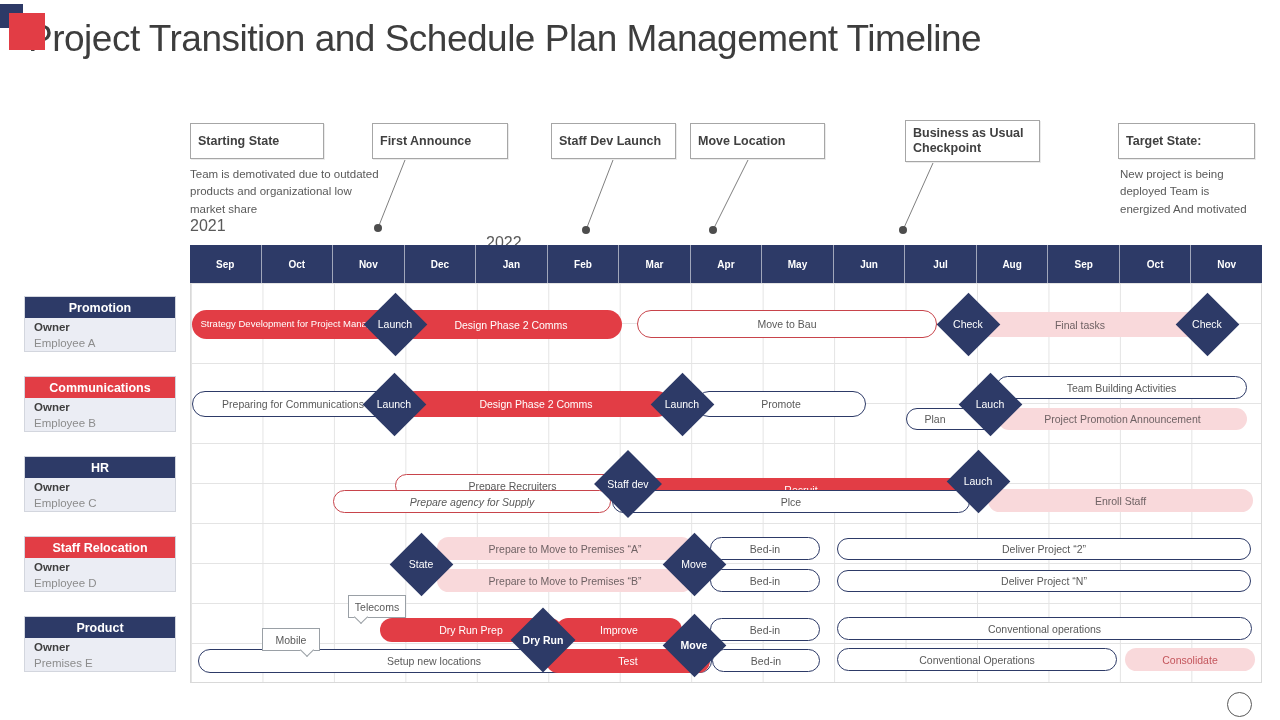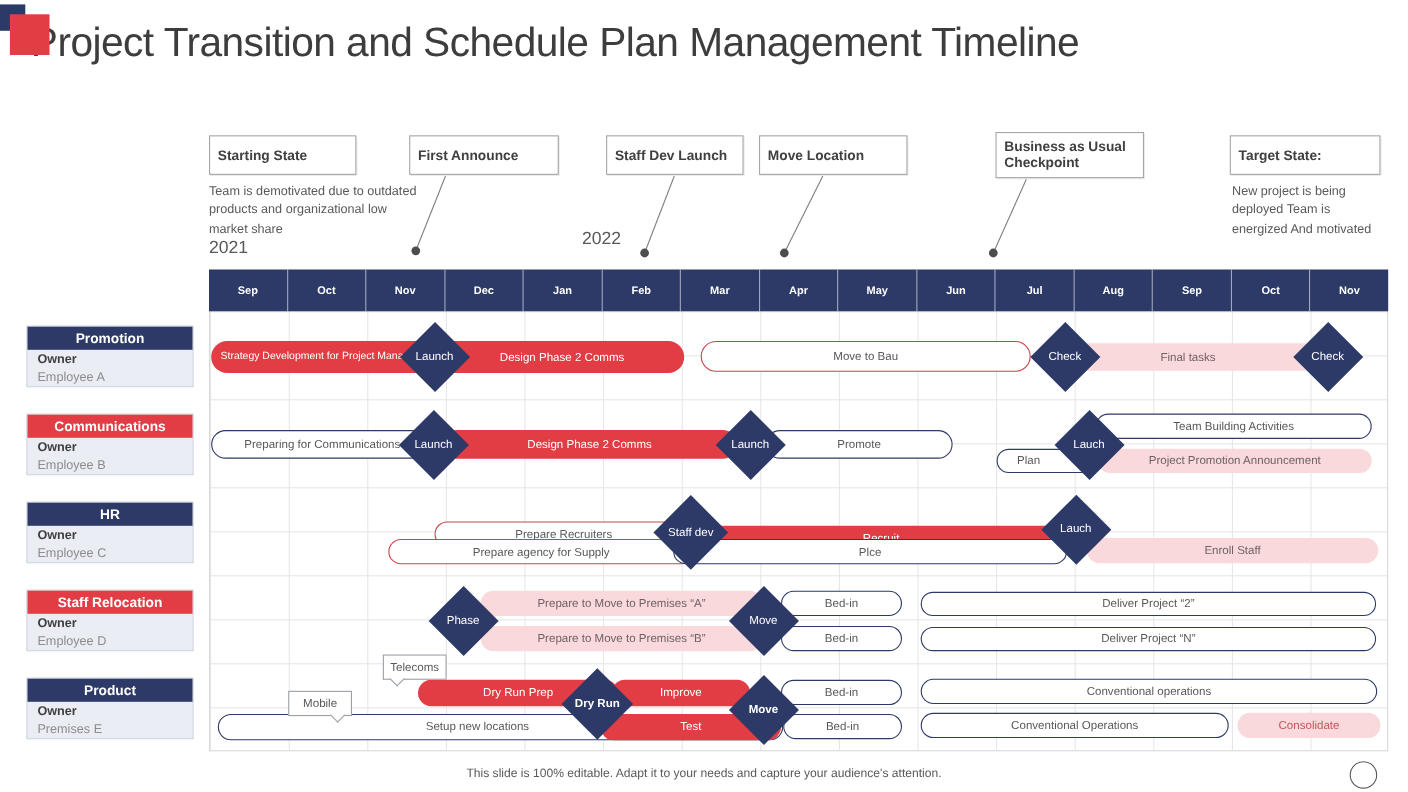--- a/index.html
+++ b/index.html
@@ -108,21 +108,21 @@
       <div class="callout" style="left: 690px; top: 123px; width: 135px; height: 36px;">Move Location</div>
       <div class="callout" style="left: 905px; top: 120px; width: 135px; height: 42px;">Business as Usual Checkpoint</div>
       <div class="callout" style="left: 1118px; top: 123px; width: 137px; height: 36px;">Target State:</div>
     </div>
   <div>
       <div class="state-note" style="left: 190px; top: 166px; width: 198px;">Team is demotivated due to outdated products and organizational low market share</div>
       <div class="state-note" style="left: 1120px; top: 166px; width: 128px;">New project is being deployed Team is energized And motivated</div>
     </div>
   <div>
       <div class="year-label" style="left: 190px; top: 217px;">2021</div>
-      <div class="year-label" style="left: 486px; top: 209px; margin-left: 43px;">2022</div>
+      <div class="year-label" style="left: 486px; top: 234px;">2022</div>
     </div>
 
   <div class="month-header">
       <div class="month-cell">Sep</div>
       <div class="month-cell">Oct</div>
       <div class="month-cell">Nov</div>
       <div class="month-cell">Dec</div>
       <div class="month-cell">Jan</div>
       <div class="month-cell">Feb</div>
       <div class="month-cell">Mar</div>
@@ -204,21 +204,21 @@
       </div>
       <div class="bar pink" style="left: 998px; top: 408px; width: 249px; height: 22px; border-radius: 11px;">
         <span>Project Promotion Announcement</span>
       </div>
       <div class="bar outline-red" style="left: 395px; top: 458px; width: 235px; height: 23px; border-radius: 11.5px; margin-top: 16px;">
         <span>Prepare Recruiters</span>
       </div>
       <div class="bar red" style="left: 640px; top: 458px; width: 322px; height: 23px; border-radius: 11.5px; margin-top: 20px;">
         <span>Recruit</span>
       </div>
-      <div class="bar outline-red" style="left: 353px; top: 490px; width: 278px; height: 23px; border-radius: 11.5px;">
+      <div class="bar outline-red" style="left: 333px; top: 490px; width: 278px; height: 23px; border-radius: 11.5px; font-style: italic;">
         <span>Prepare agency for Supply</span>
       </div>
       <div class="bar outline-navy" style="left: 612px; top: 490px; width: 358px; height: 23px; border-radius: 11.5px;">
         <span>Plce</span>
       </div>
       <div class="bar pink" style="left: 988px; top: 489px; width: 265px; height: 23px; border-radius: 11.5px;">
         <span>Enroll Staff</span>
       </div>
       <div class="bar pink" style="left: 437px; top: 537px; width: 256px; height: 23px; border-radius: 11.5px;">
         <span>Prepare to Move to Premises “A”</span>
@@ -292,33 +292,32 @@
       <div class="diamond" style="left: 595px; top: 451px; width: 66px; height: 66px;">
         <div class="d-shape" style="left: 9px; top: 9px; width: 48px; height: 48px;"></div>
         <div class="d-label">Staff dev</div>
       </div>
       <div class="diamond" style="left: 947px; top: 450px; width: 62px; height: 62px;">
         <div class="d-shape" style="left: 9px; top: 9px; width: 45px; height: 45px;"></div>
         <div class="d-label">Lauch</div>
       </div>
       <div class="diamond" style="left: 390px; top: 533px; width: 62px; height: 62px;">
         <div class="d-shape" style="left: 9px; top: 9px; width: 45px; height: 45px;"></div>
-        <div class="d-label">Phase</div>
+        <div class="d-label">State</div>
       </div>
       <div class="diamond" style="left: 663px; top: 533px; width: 62px; height: 62px;">
         <div class="d-shape" style="left: 9px; top: 9px; width: 45px; height: 45px;"></div>
         <div class="d-label">Move</div>
       </div>
       <div class="diamond" style="left: 511px; top: 608px; width: 64px; height: 64px;">
         <div class="d-shape" style="left: 9px; top: 9px; width: 46px; height: 46px;"></div>
         <div class="d-label bold">Dry Run</div>
       </div>
       <div class="diamond" style="left: 663px; top: 614px; width: 62px; height: 62px;">
         <div class="d-shape" style="left: 9px; top: 9px; width: 45px; height: 45px;"></div>
         <div class="d-label bold">Move</div>
       </div>
       <div class="mini-callout tail-bl" style="left: 348px; top: 595px; width: 58px; height: 23px;">Telecoms</div>
       <div class="mini-callout tail-br" style="left: 262px; top: 628px; width: 58px; height: 23px;">Mobile</div>
     </div>
 
-  <div class="footer-text">This slide is 100% editable. Adapt it to your needs and capture your audience's attention.</div>
   <div class="footer-circle"></div>
 </div>
 
 </body></html>

